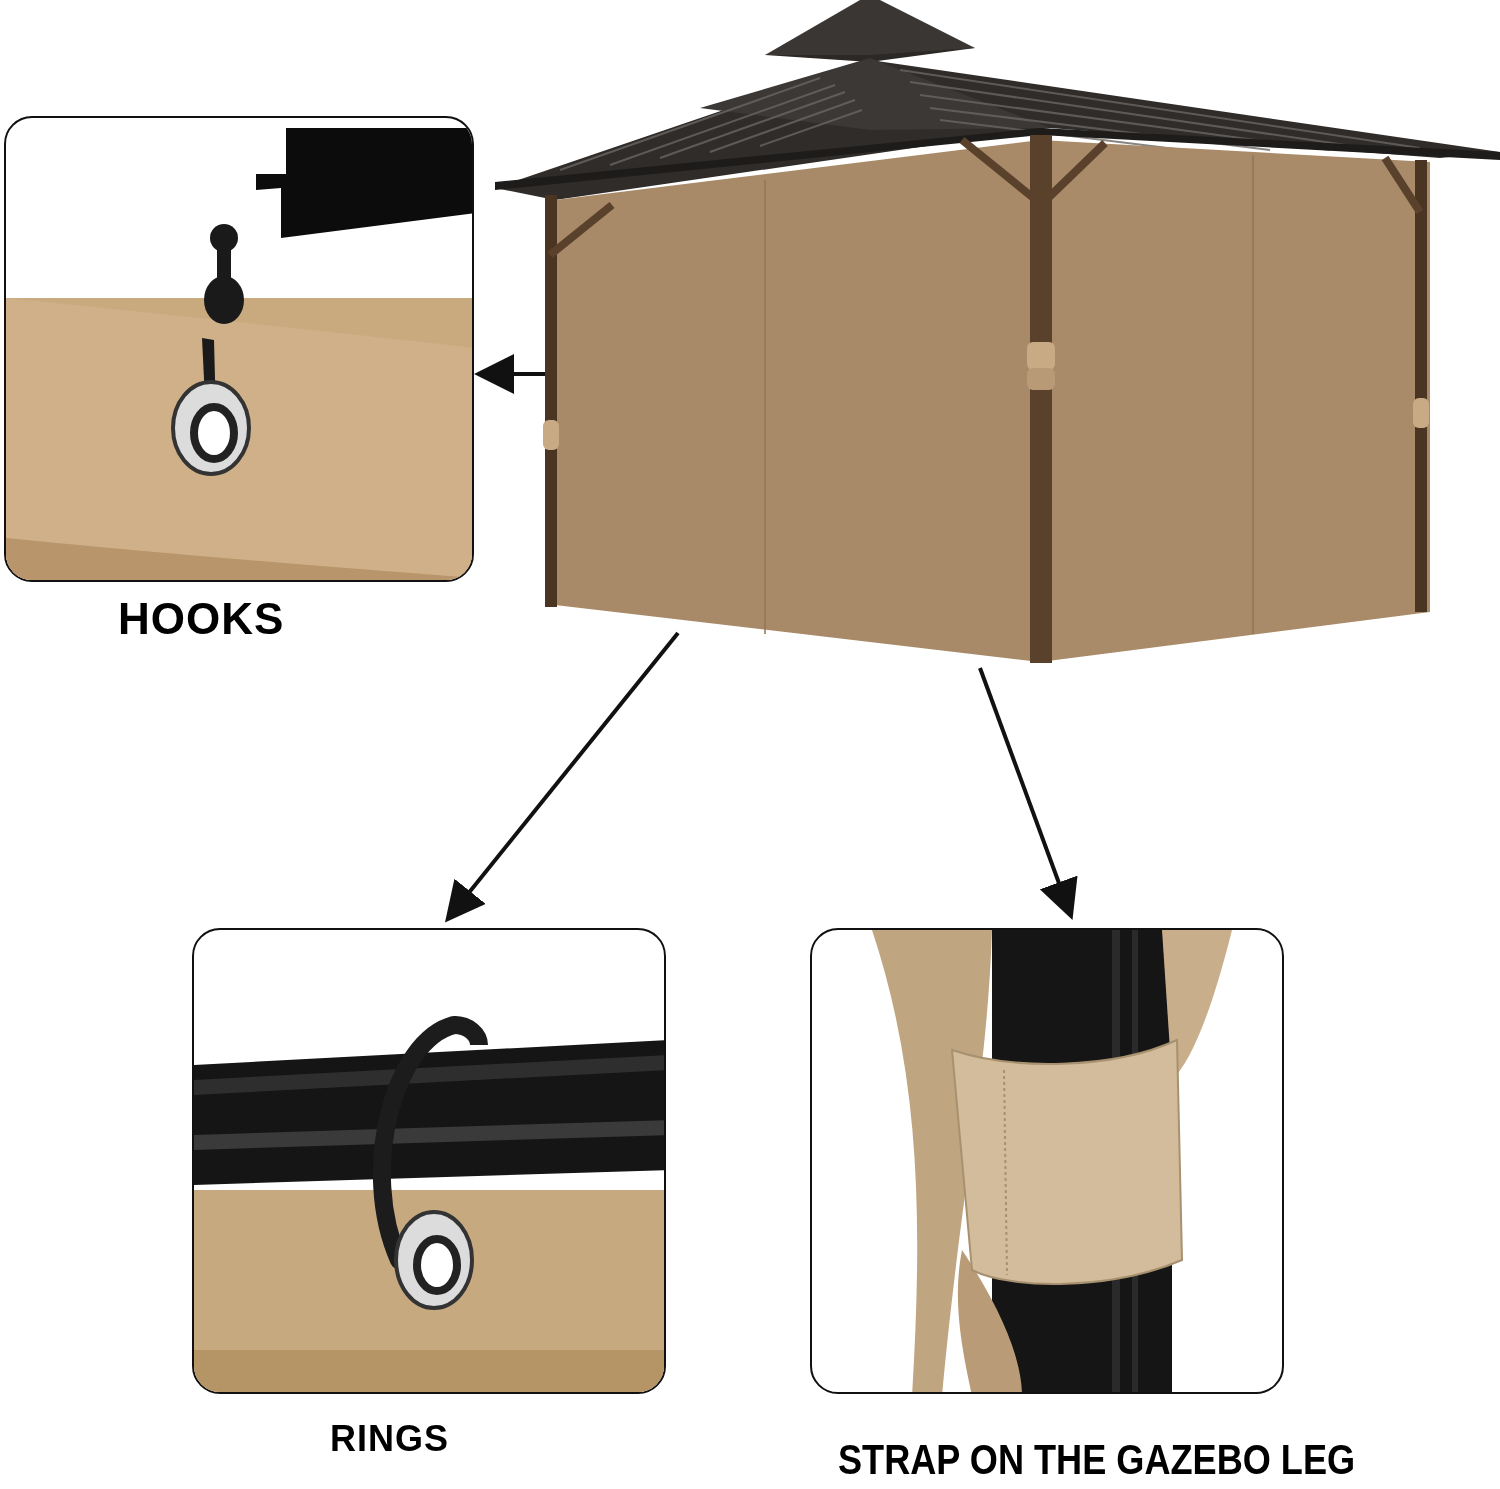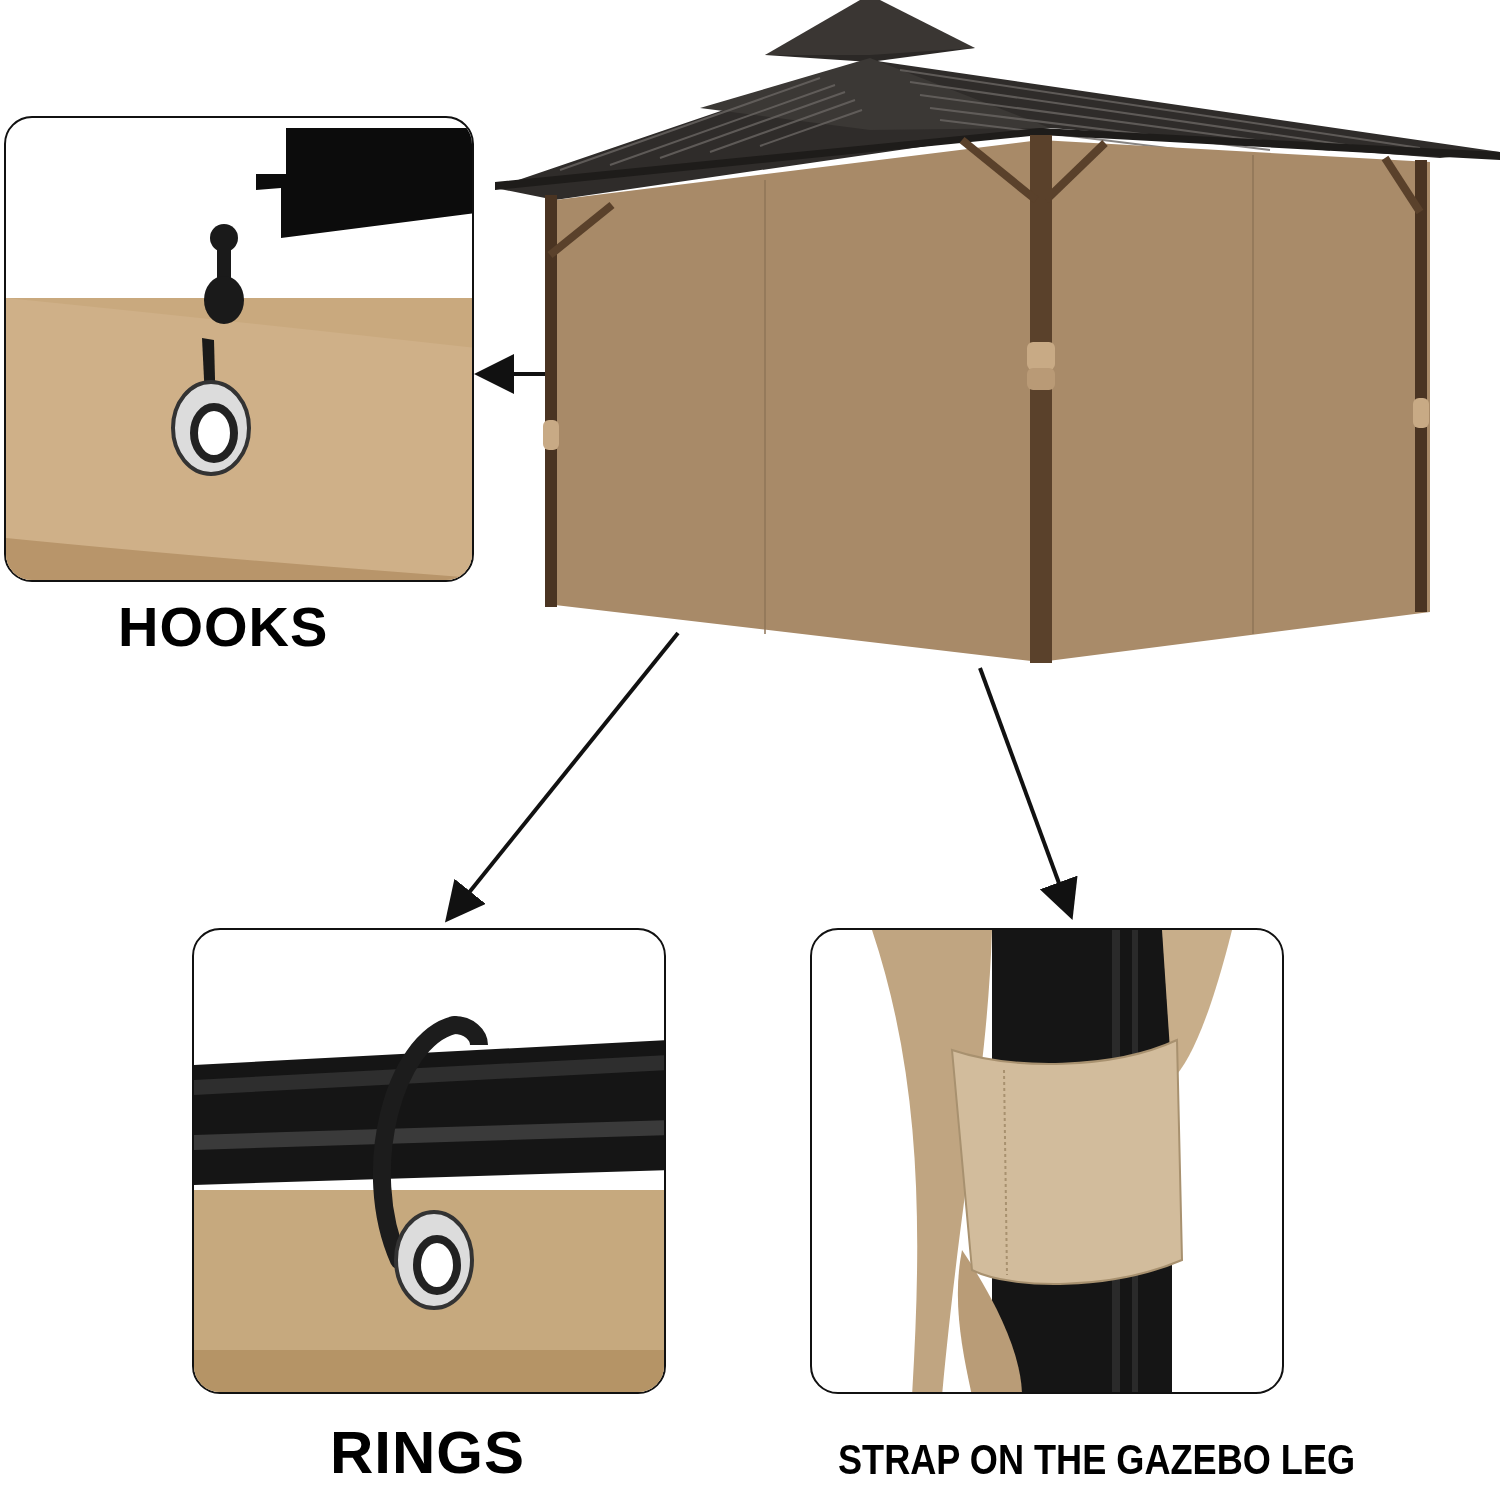--- a/index.html
+++ b/index.html
@@ -79,39 +79,39 @@
 
     <circle cx="218" cy="120" r="14" fill="#1a1a1a"></circle>
     <rect x="211" y="130" width="14" height="30" fill="#1a1a1a"></rect>
     <ellipse cx="218" cy="182" rx="20" ry="24" fill="#1a1a1a"></ellipse>
     <path d="M196,220 L208,222 L210,300 L200,302 Z" fill="#1a1a1a"></path>
 
     <ellipse cx="205" cy="310" rx="38" ry="46" fill="#dcdcdc" stroke="#333" stroke-width="4"></ellipse>
     <ellipse cx="208" cy="315" rx="20" ry="26" fill="#fff" stroke="#222" stroke-width="8"></ellipse>
   </svg>
 </div>
-<div class="label" style="left:118px; top:594px; font-size:56px; letter-spacing:1px;">HOOKS</div>
+<div class="label" style="left:118px; top:594px; font-size:44px; letter-spacing:1px;">HOOKS</div>
 
 <div class="panel" style="left:192px; top:928px; width:474px; height:466px;">
   <svg width="474" height="466" viewBox="0 0 474 466">
     <rect x="0" y="260" width="474" height="206" fill="#c6a97e"></rect>
     <rect x="0" y="420" width="474" height="46" fill="#b59466"></rect>
 
     <path d="M0,135 L474,110 L474,240 L0,255 Z" fill="#151515"></path>
     <path d="M0,150 L474,125 L474,140 L0,165 Z" fill="#2e2e2e"></path>
     <path d="M0,205 L474,190 L474,205 L0,220 Z" fill="#3a3a3a"></path>
 
     <path d="M260,95 C200,110 165,240 205,330" stroke="#1c1c1c" stroke-width="18" fill="none" stroke-linecap="round"></path>
     <path d="M260,95 C275,95 285,105 285,115" stroke="#1c1c1c" stroke-width="18" fill="none"></path>
 
     <ellipse cx="240" cy="330" rx="38" ry="48" fill="#dcdcdc" stroke="#333" stroke-width="4"></ellipse>
     <ellipse cx="243" cy="335" rx="20" ry="26" fill="#fff" stroke="#222" stroke-width="8"></ellipse>
   </svg>
 </div>
-<div class="label" style="left:330px; top:1418px; font-size:60px; letter-spacing:1px;">RINGS</div>
+<div class="label" style="left:330px; top:1418px; font-size:36px; letter-spacing:1px;">RINGS</div>
 
 <div class="panel" style="left:810px; top:928px; width:474px; height:466px;">
   <svg width="474" height="466" viewBox="0 0 474 466">
 
     <rect x="180" y="0" width="180" height="466" fill="#151515"></rect>
     <rect x="300" y="0" width="8" height="466" fill="#2a2a2a"></rect>
     <rect x="320" y="0" width="6" height="466" fill="#2a2a2a"></rect>
 
     <path d="M60,0 L180,0 C175,150 150,250 130,466 L100,466 C110,300 110,150 60,0 Z" fill="#c0a581"></path>
     <path d="M350,0 L420,0 C400,80 380,130 360,150 Z" fill="#c8ae8a"></path>

